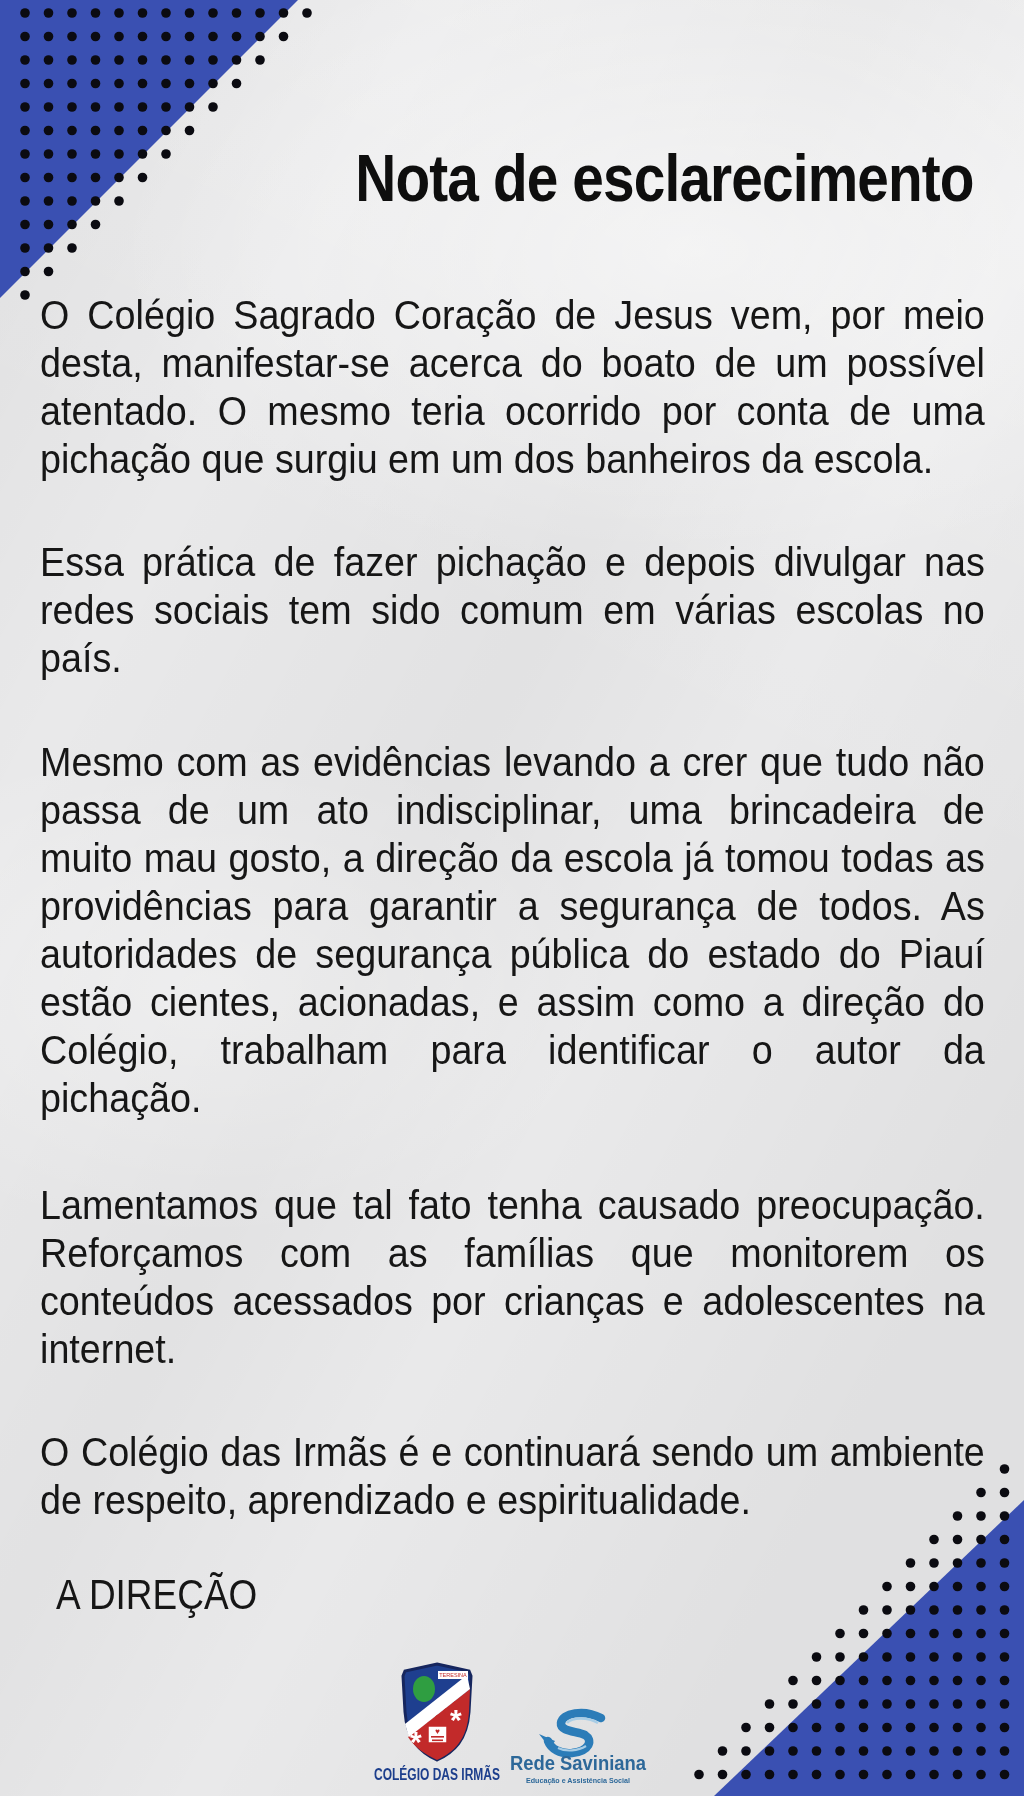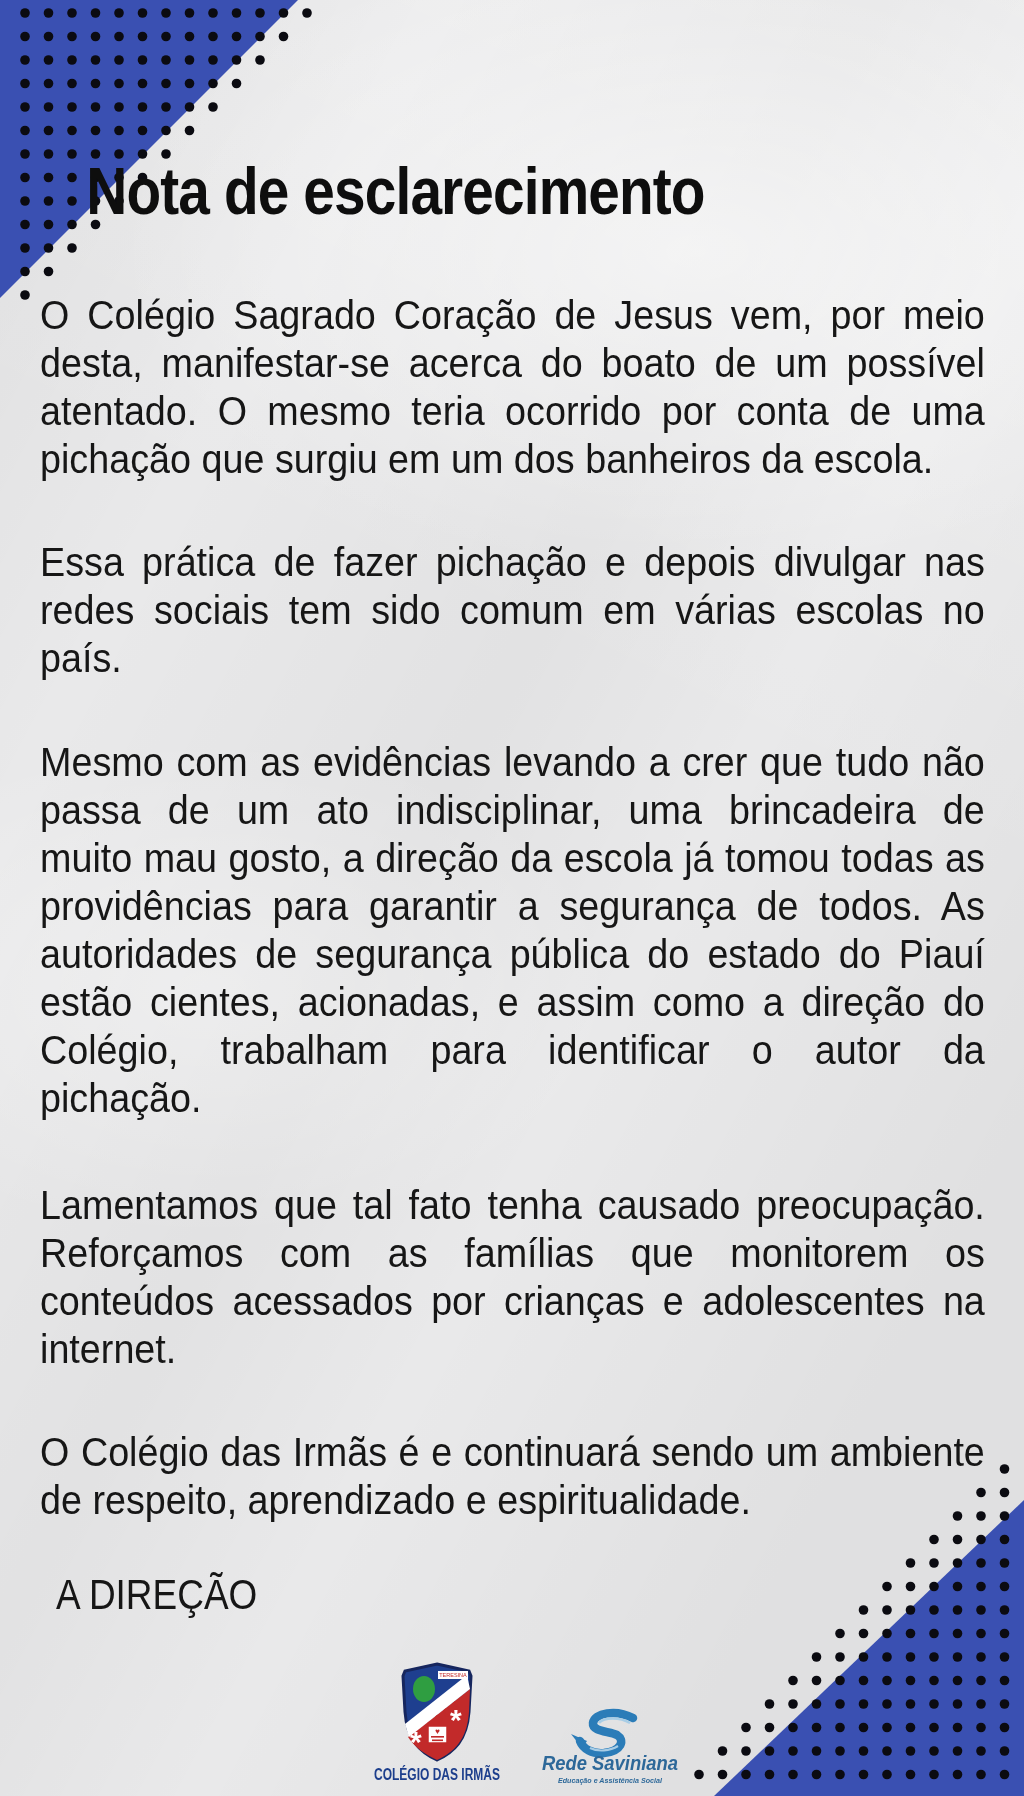--- a/index.html
+++ b/index.html
@@ -13,41 +13,41 @@
       radial-gradient(ellipse 900px 500px at 68% 14%, rgba(255,255,255,.55), rgba(255,255,255,0) 65%),
       radial-gradient(ellipse 700px 420px at 20% 55%, rgba(255,255,255,.35), rgba(255,255,255,0) 60%),
       linear-gradient(118deg, rgba(0,0,0,.035) 6%, rgba(0,0,0,0) 22%, rgba(0,0,0,.03) 44%, rgba(0,0,0,0) 58%, rgba(0,0,0,.04) 82%),
       linear-gradient(205deg, rgba(255,255,255,.3), rgba(255,255,255,0) 40%),
       #e9e9ea;
     color:#141414;
   }
   .corner{position:absolute;pointer-events:none;}
   .corner.tl{left:0;top:0;}
   .corner.br{right:0;bottom:0;}
-  .title-wrap{position:absolute;left:36px;right:0;top:153px;text-align:left;}
+  .title-wrap{position:absolute;left:36px;right:0;top:140px;text-align:right;}
   .title{
     display:inline-block;white-space:nowrap;
     font-size:66px;font-weight:700;letter-spacing:-1px;color:#0e0e0e;
     transform:scaleX(.86);
   }
   .para{
     position:absolute;left:40px;width:1027px;
     transform:scaleX(.92);transform-origin:0 0;
     font-size:41px;line-height:48px;color:#161616;
   }
   .jl{text-align:justify;text-align-last:justify;}
   .jl.last{text-align-last:left;}
   .signature{
     position:absolute;left:56px;top:1571px;
     font-size:42px;color:#161616;
     transform:scaleX(.88);transform-origin:0 0;
     white-space:nowrap;
   }
   .crest-block{position:absolute;left:372px;top:1660px;}
-  .sav-block{position:absolute;left:530px;top:1706px;font-style:italic;}
+  .sav-block{position:absolute;left:498px;top:1706px;}
 </style>
 </head>
 <body>
 
 <div class="page">
 
   <svg id="tl" class="corner tl" width="420" height="420" viewBox="0 0 420 420">
     <polygon points="0,0 298,0 0,298" fill="#3a50b2"></polygon>
     <g class="dots">
         <circle cx="25" cy="13" r="4.8" fill="#0b0b11"></circle>

